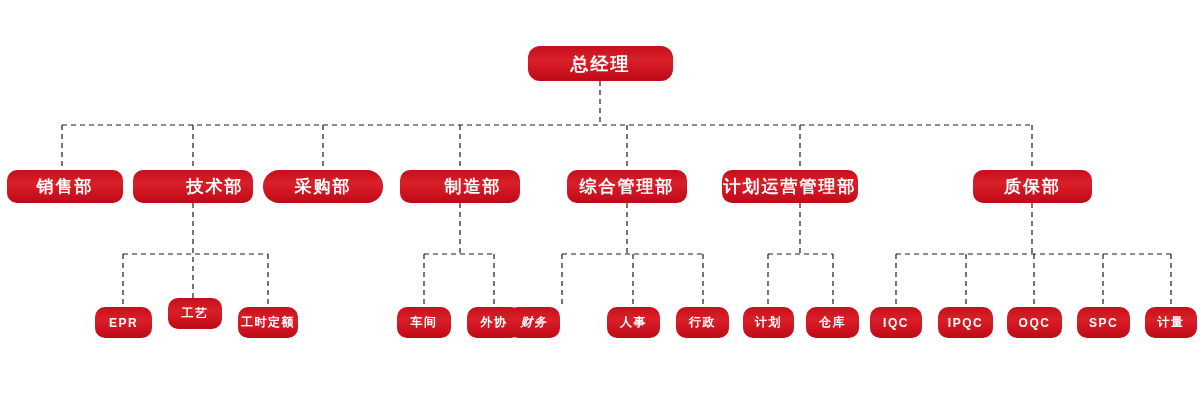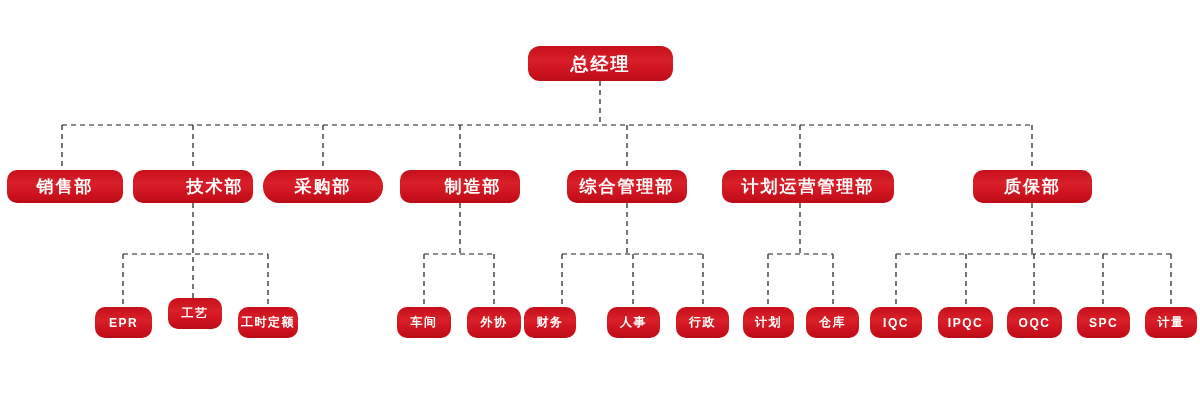--- a/index.html
+++ b/index.html
@@ -75,31 +75,31 @@
     <path d="M1032 203 V254 M896 254 H1171 M896 254 V307 M966 254 V307 M1034 254 V307 M1103 254 V307 M1171 254 V307"></path>
   </svg>
 
   <div class="node lvl1" style="left:528px; top:46px; width:145px;text-align:center;">总经理</div>
 
   <div class="node lvl2" style="left:7px; top:170px; width:116px;">销售部</div>
   <div class="node lvl2" style="left:133px; top:170px; width:120px;padding-left:44px;">技术部</div>
   <div class="node lvl2" style="left:263px; top:170px; width:120px;border-radius:16px;">采购部</div>
   <div class="node lvl2" style="left:400px; top:170px; width:120px;padding-left:26px;">制造部</div>
   <div class="node lvl2" style="left:567px; top:170px; width:120px;">综合管理部</div>
-  <div class="node lvl2" style="left:722px; top:170px; width:172px;text-align:right;">计划运营管理部</div>
+  <div class="node lvl2" style="left:722px; top:170px; width:136px;text-align:right;">计划运营管理部</div>
   <div class="node lvl2" style="left:973px; top:170px; width:119px;">质保部</div>
 
   <div class="node lvl3" style="left:95px; top:307px; width:57px;">EPR</div>
   <div class="node lvl3" style="left:168px; top:298px; width:54px;">工艺</div>
   <div class="node lvl3" style="left:238px; top:307px; width:60px;">工时定额</div>
 
   <div class="node lvl3" style="left:397px; top:307px; width:54px;">车间</div>
   <div class="node lvl3" style="left:467px; top:307px; width:54px;">外协</div>
 
-  <div class="node lvl3" style="left:524px; top:307px; width:52px;">财务</div>
+  <div class="node lvl3" style="left:508px; top:307px; width:52px;font-style:italic;">财务</div>
   <div class="node lvl3" style="left:607px; top:307px; width:53px;">人事</div>
   <div class="node lvl3" style="left:676px; top:307px; width:53px;">行政</div>
 
   <div class="node lvl3" style="left:743px; top:307px; width:51px;">计划</div>
   <div class="node lvl3" style="left:806px; top:307px; width:53px;">仓库</div>
 
   <div class="node lvl3" style="left:870px; top:307px; width:52px;">IQC</div>
   <div class="node lvl3" style="left:938px; top:307px; width:55px;">IPQC</div>
   <div class="node lvl3" style="left:1007px; top:307px; width:55px;">OQC</div>
   <div class="node lvl3" style="left:1077px; top:307px; width:53px;">SPC</div>

